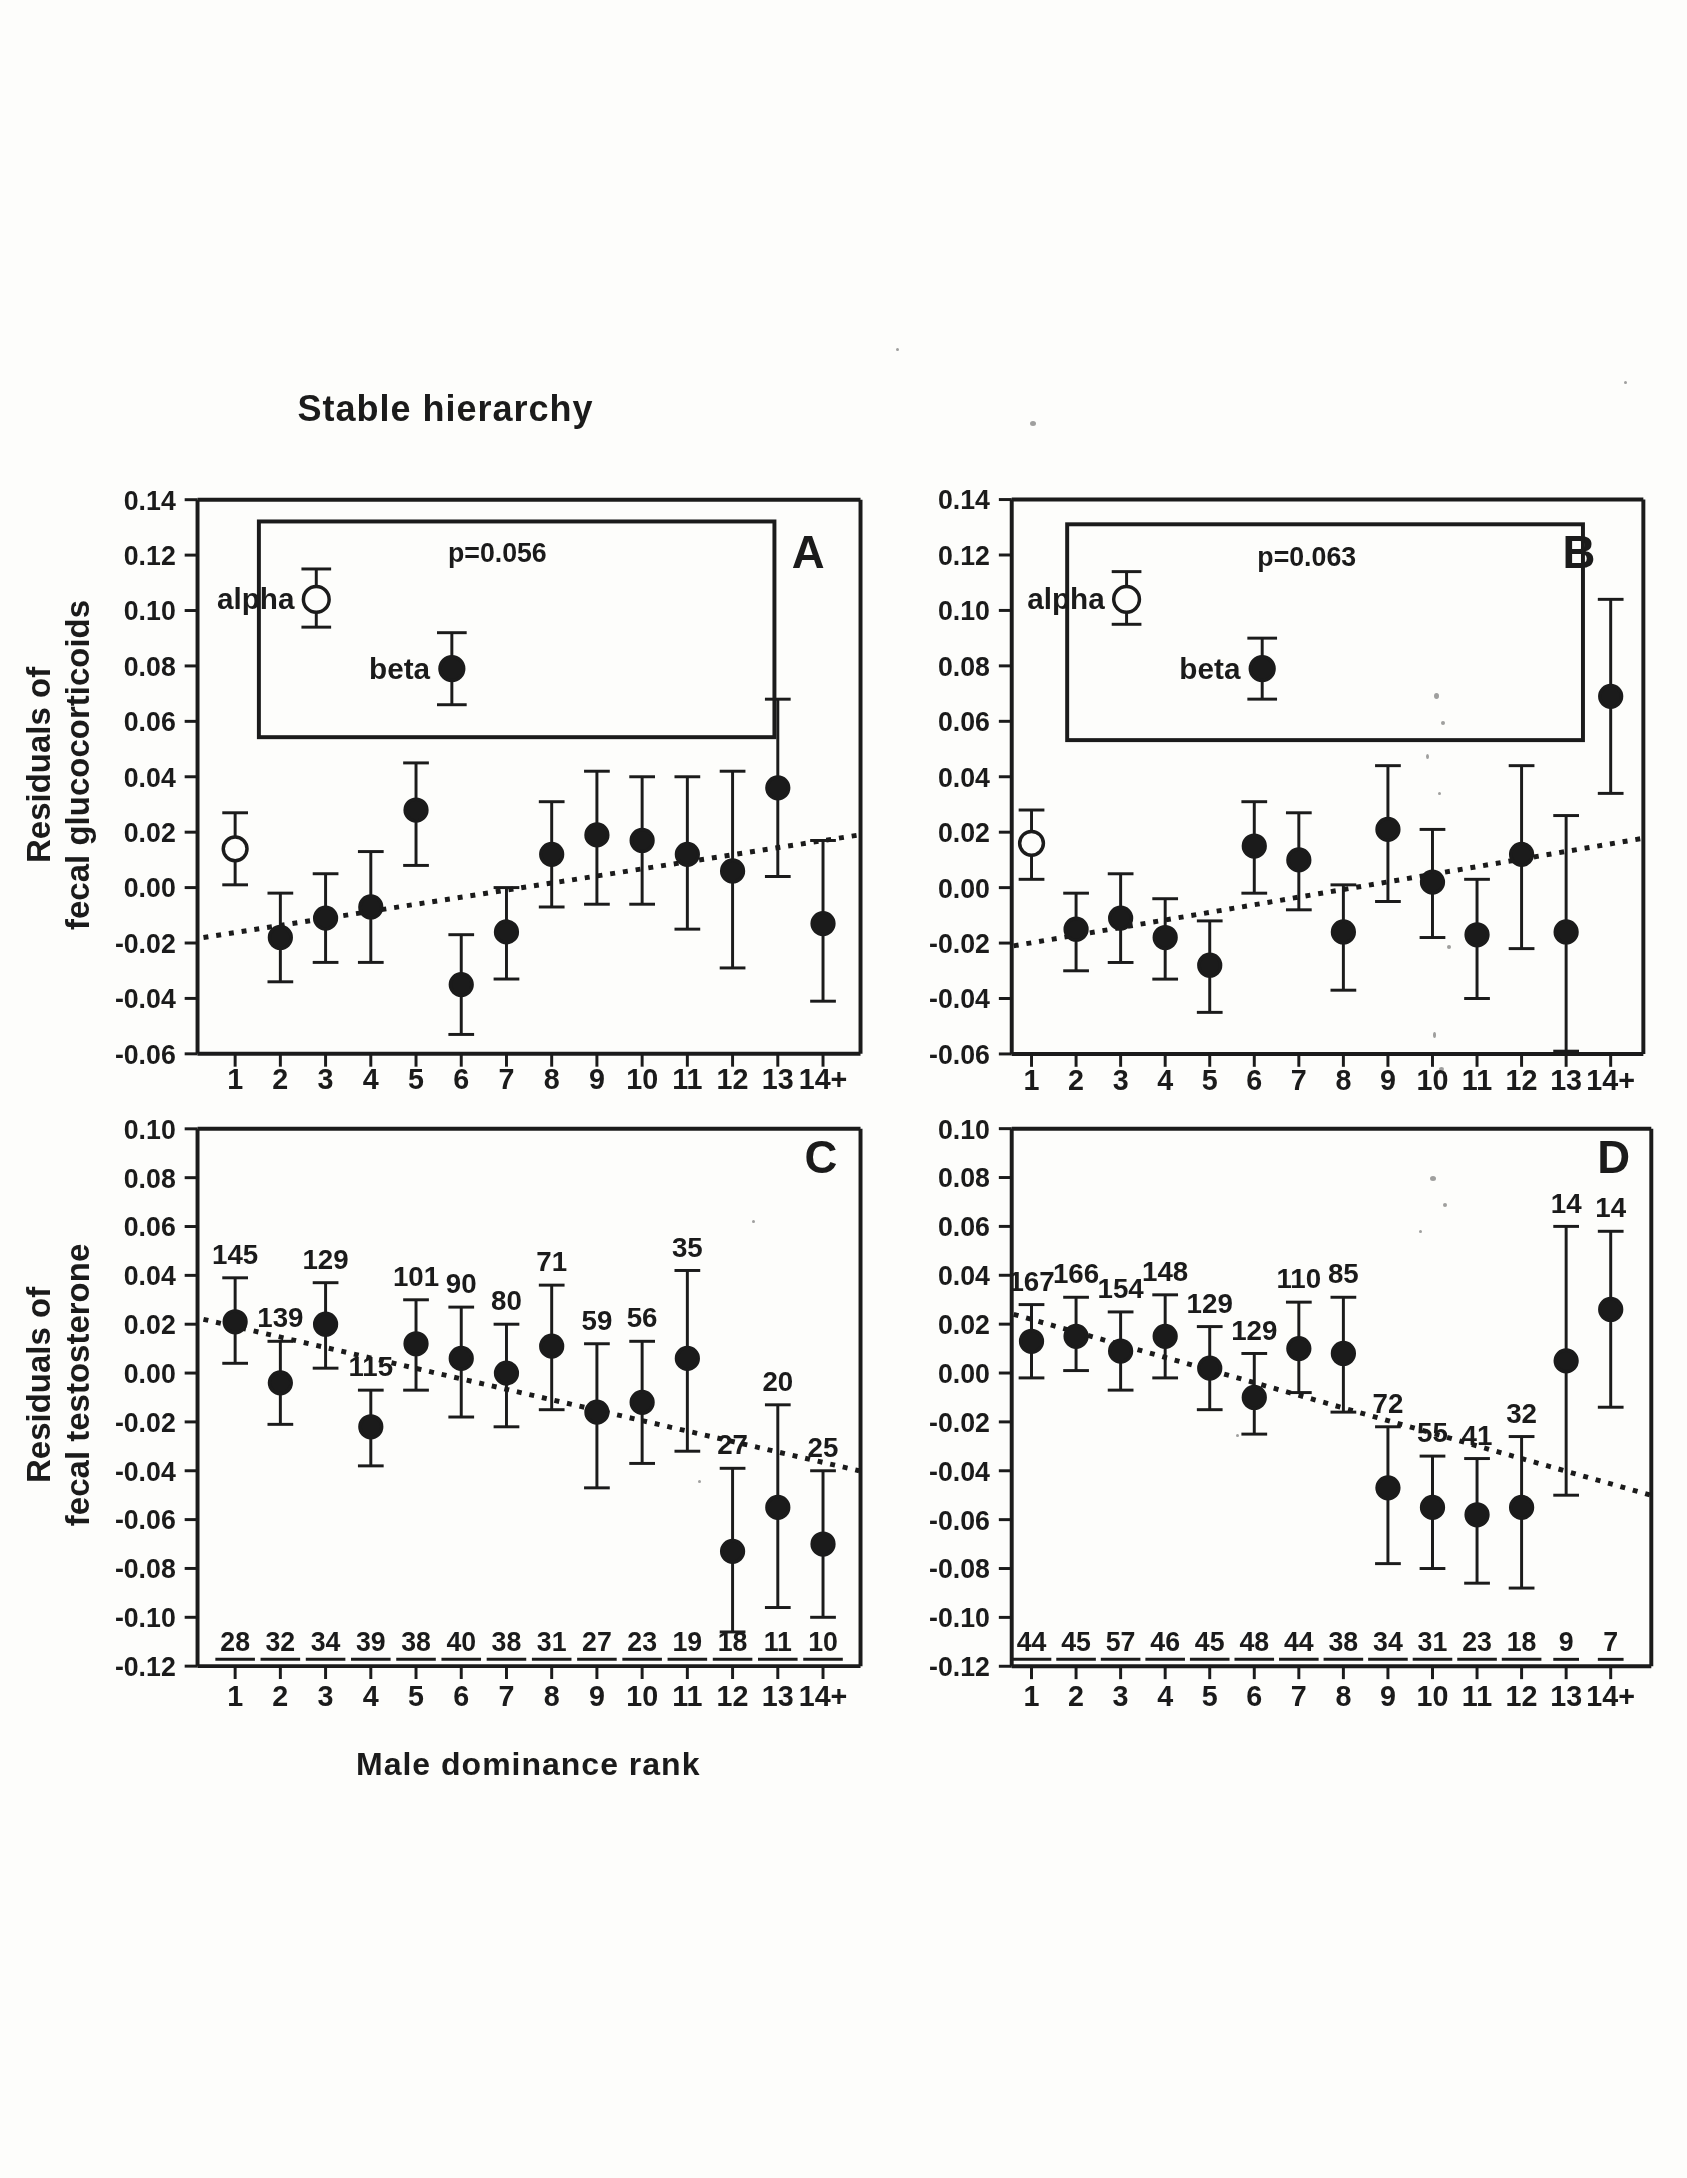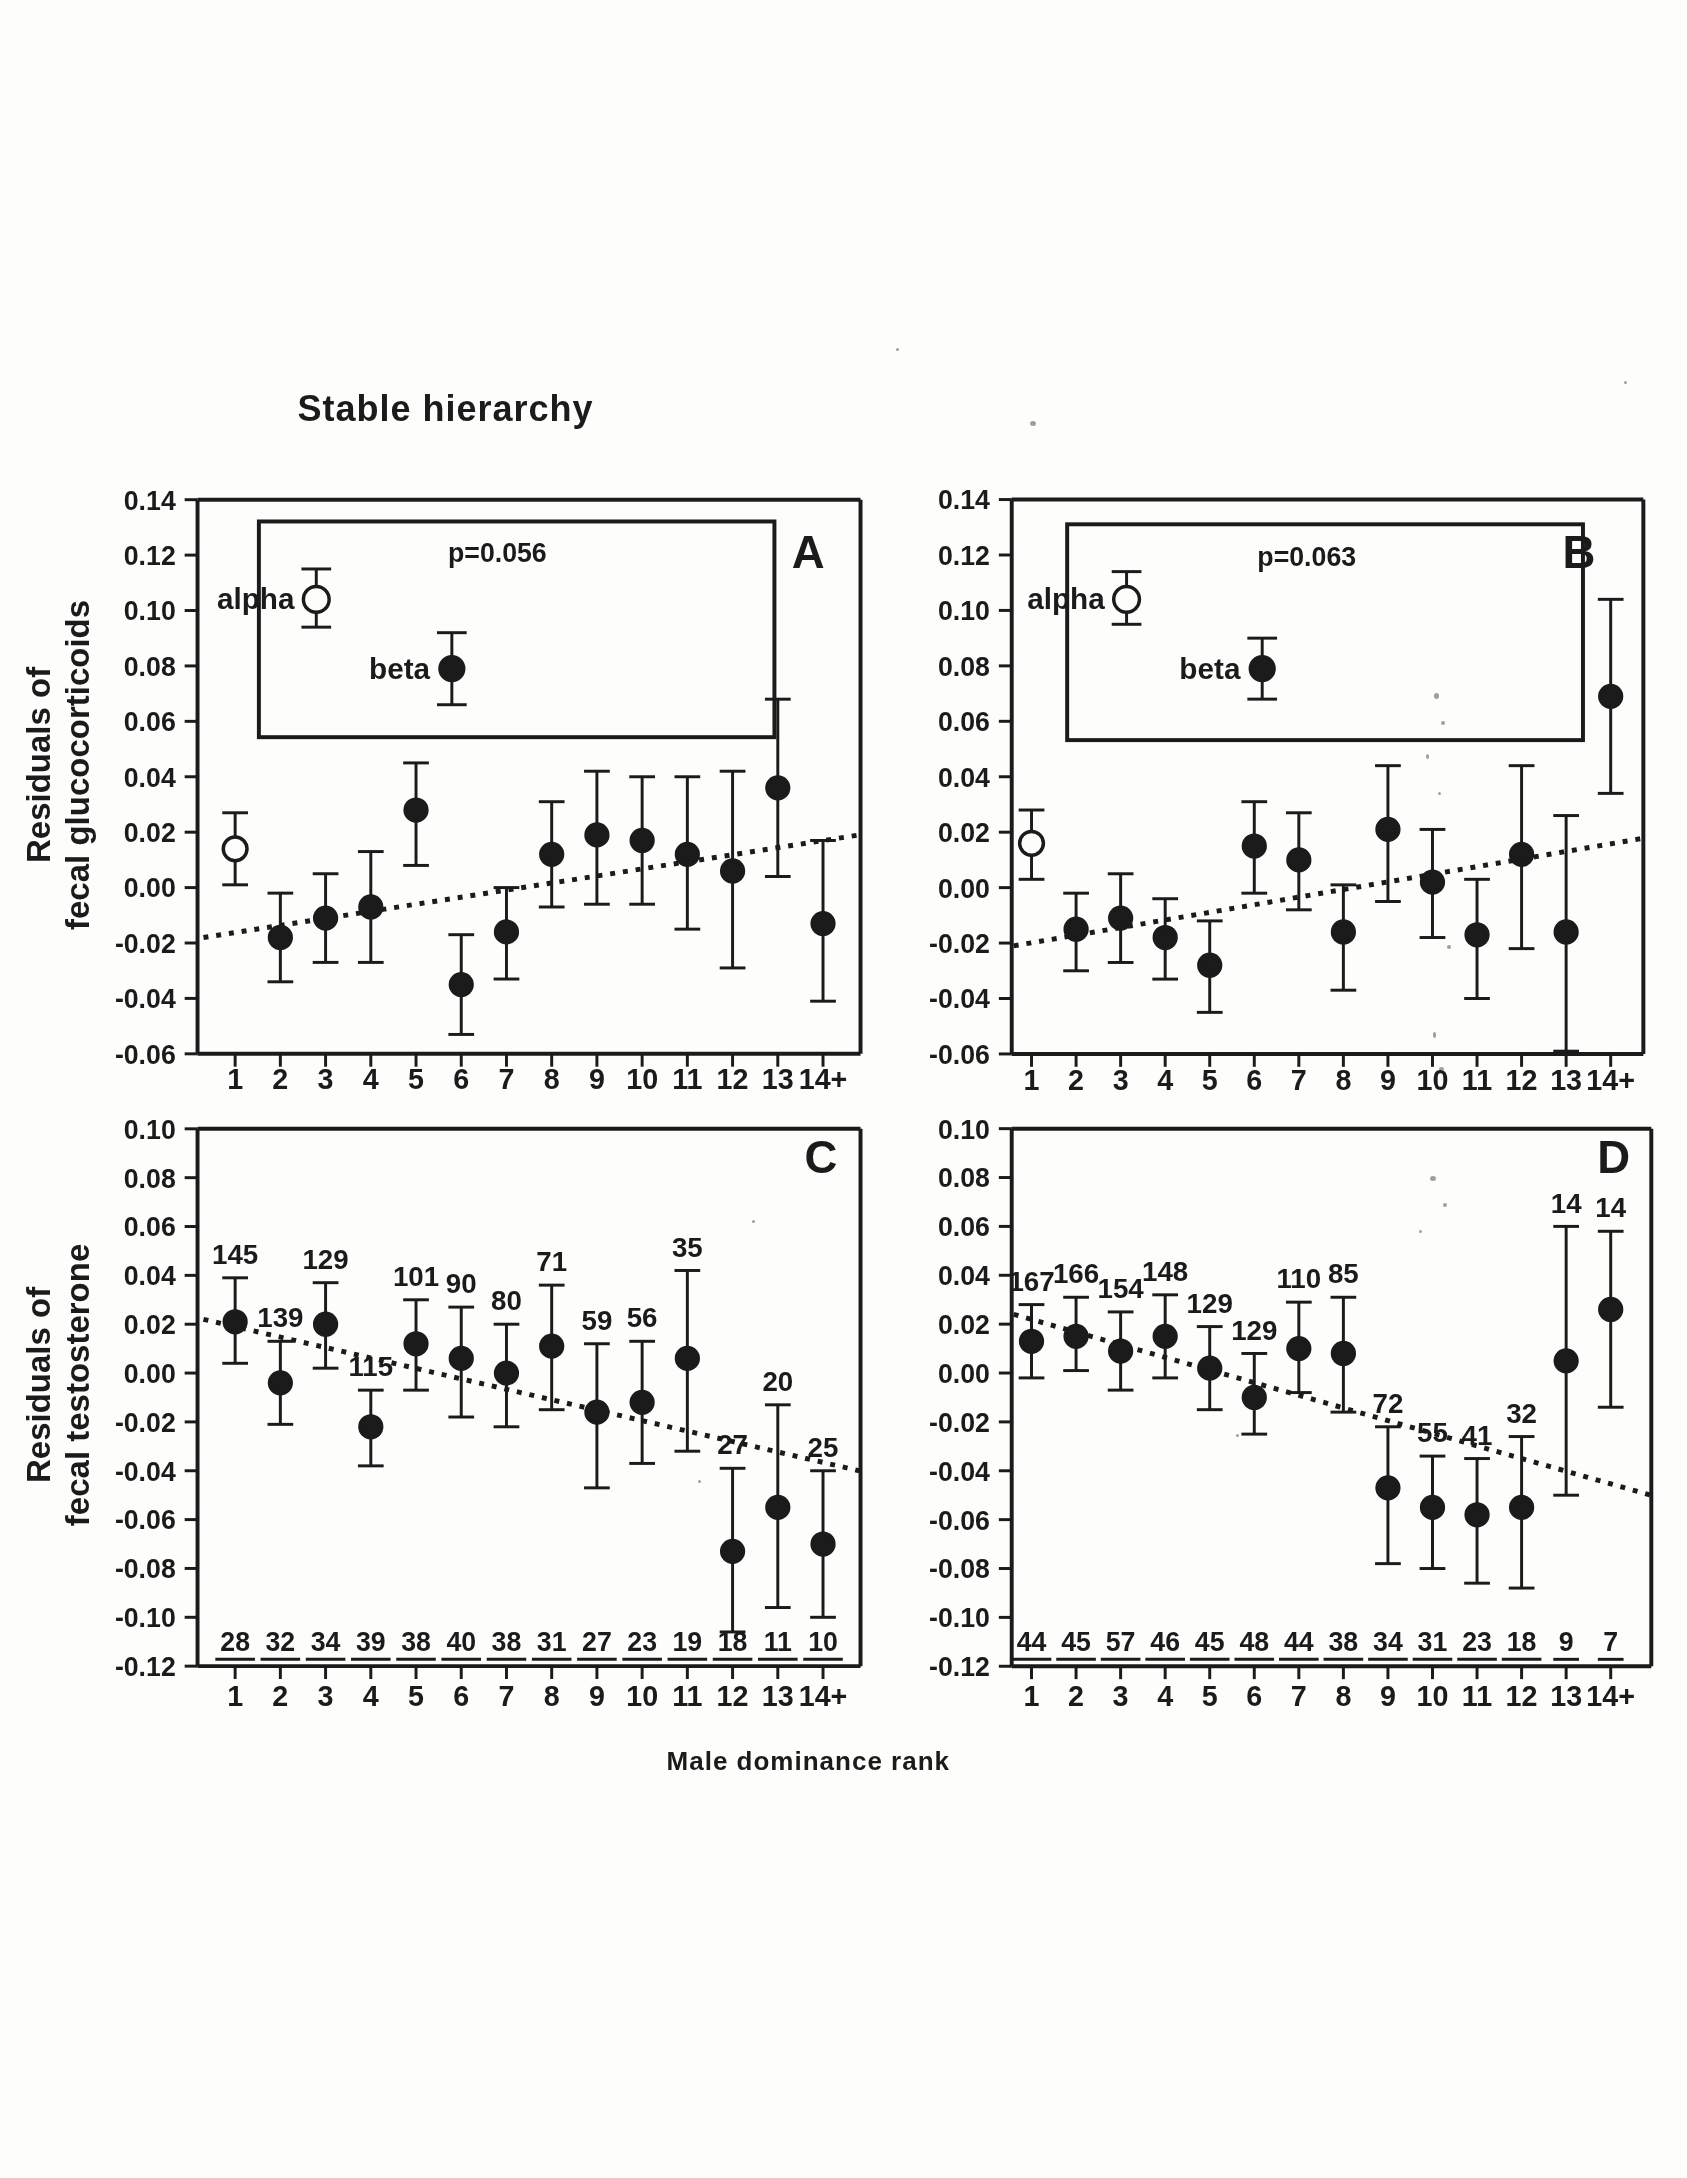--- a/index.html
+++ b/index.html
@@ -1,21 +1,21 @@
 <!DOCTYPE html>
 <html><head>
 <meta charset="utf-8">
 <style>
   html,body{margin:0;padding:0;background:#e8e8e8;}
   #canvas{position:relative;width:1687px;height:2178px;background:#fdfdfb;overflow:hidden;
           font-family:"Liberation Sans","DejaVu Sans",sans-serif;color:#1b1b1b;}
   .col-title{position:absolute;font-size:36px;font-weight:bold;text-align:center;letter-spacing:1px;}
   .ytitle{position:absolute;width:614px;text-align:center;font-size:33px;font-weight:bold;
           line-height:1.18;transform:rotate(-90deg);}
-  .xtitle{position:absolute;font-size:26px;font-weight:bold;text-align:right;width:594px;letter-spacing:1px;}
+  .xtitle{position:absolute;font-size:32px;font-weight:bold;text-align:left;width:594px;letter-spacing:1px;}
   svg{position:absolute;overflow:visible;}
   svg text{font-family:"Liberation Sans","DejaVu Sans",sans-serif;fill:#1b1b1b;}
   .speck{position:absolute;border-radius:50%;background:rgba(45,45,45,.45);}
 </style>
 </head>
 <body>
 
 <div id="canvas">
   <div class="col-title" style="left:178px;top:388px;width:535px;">Stable hierarchy</div>
 

